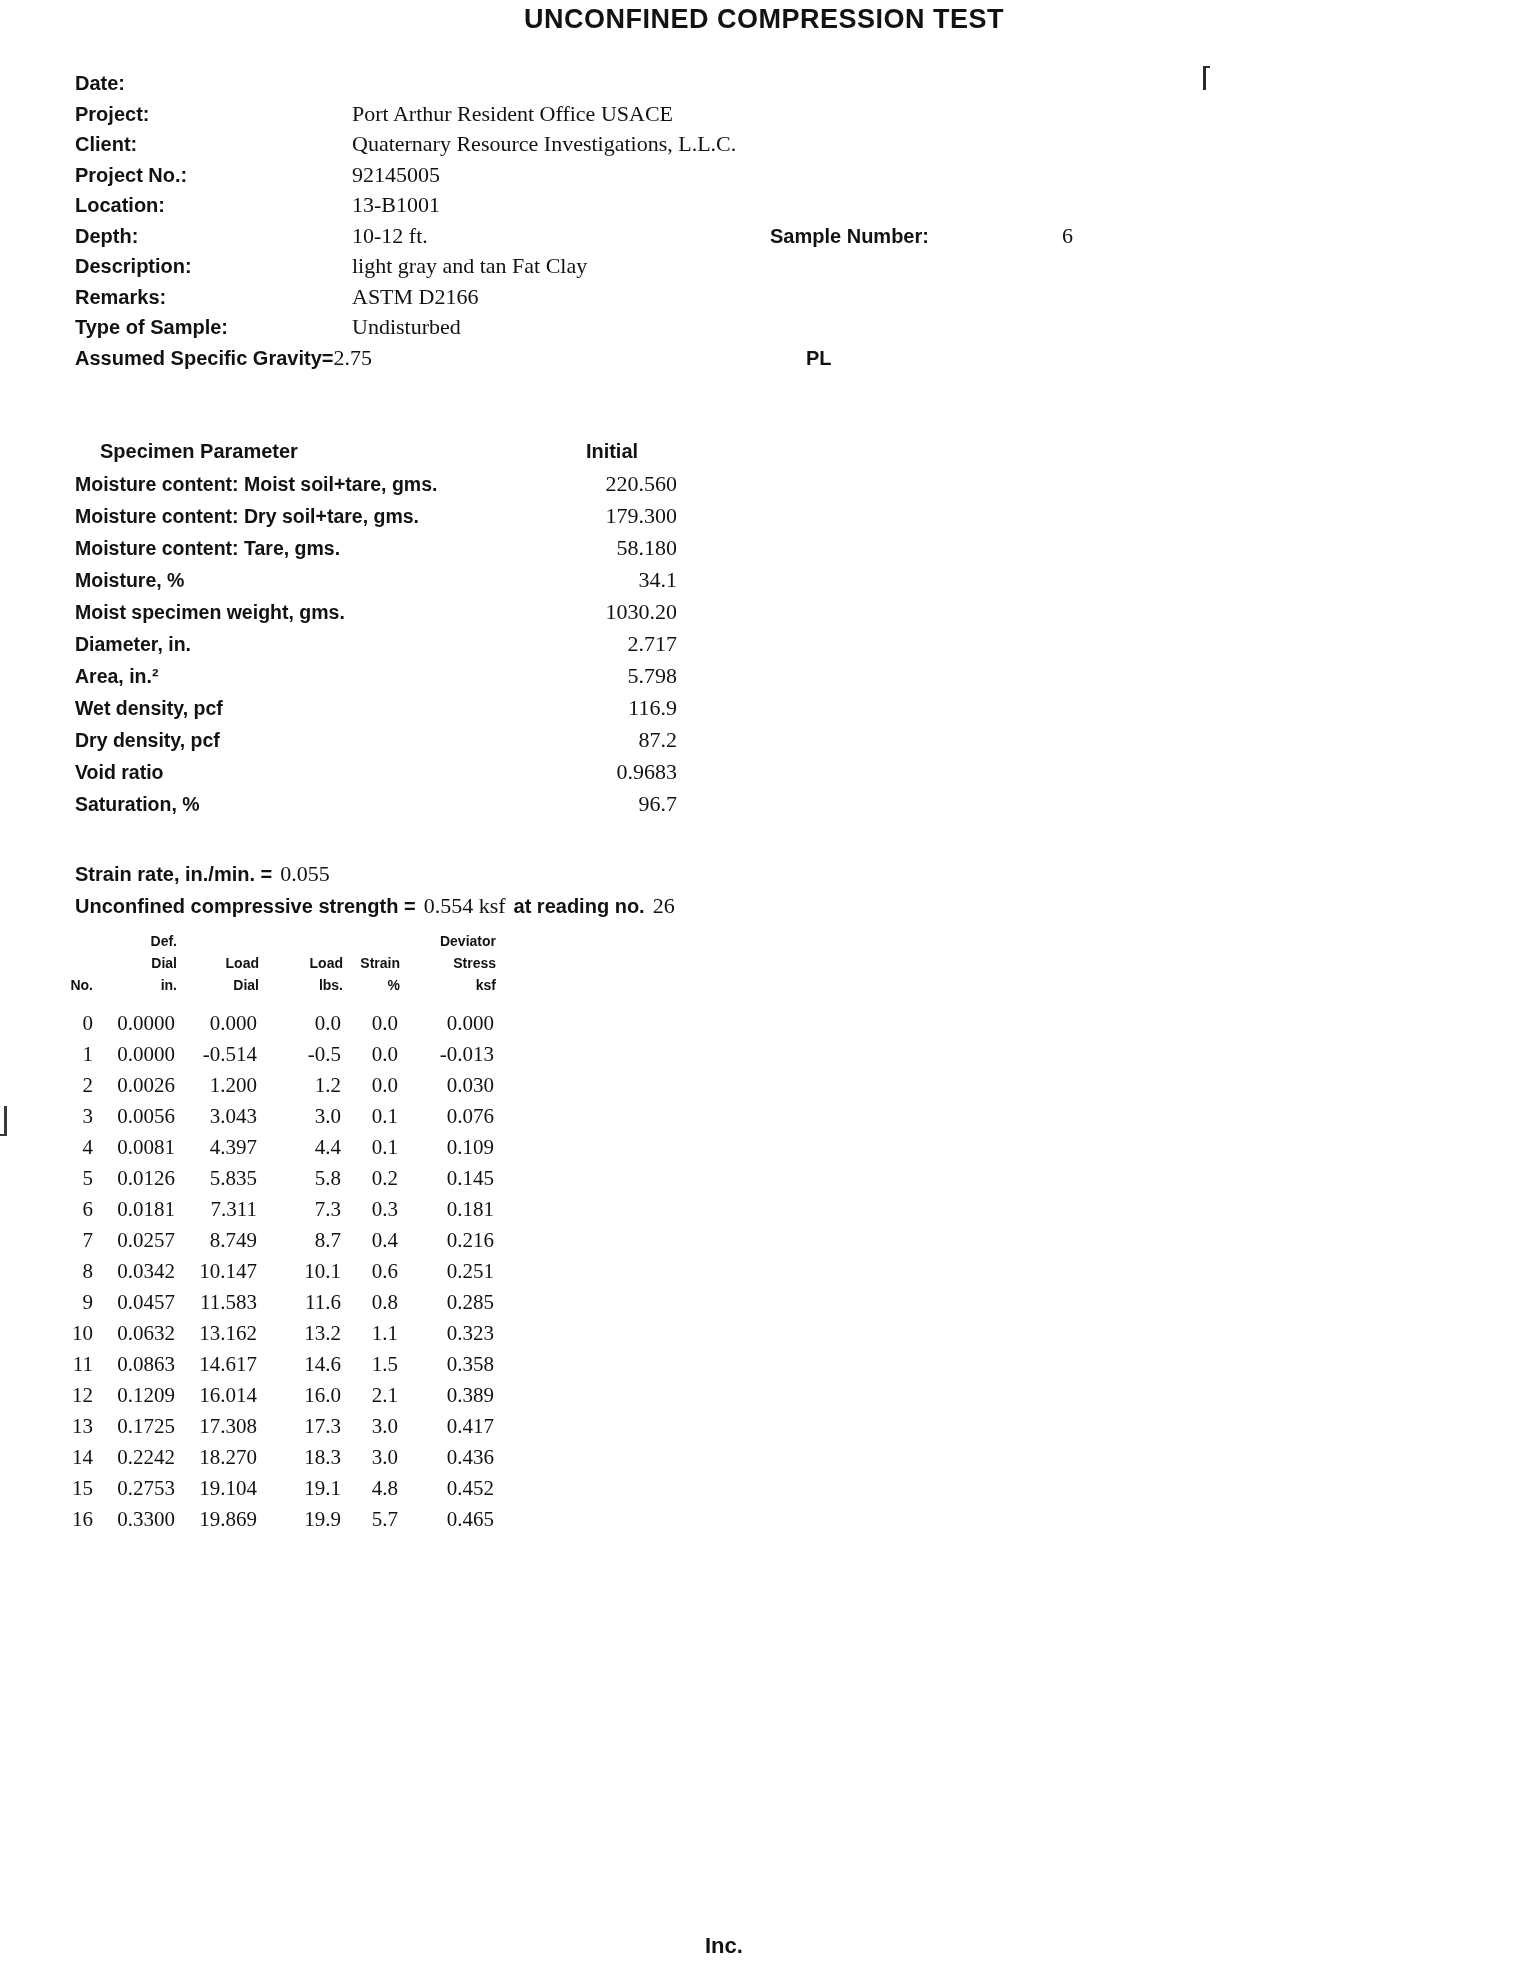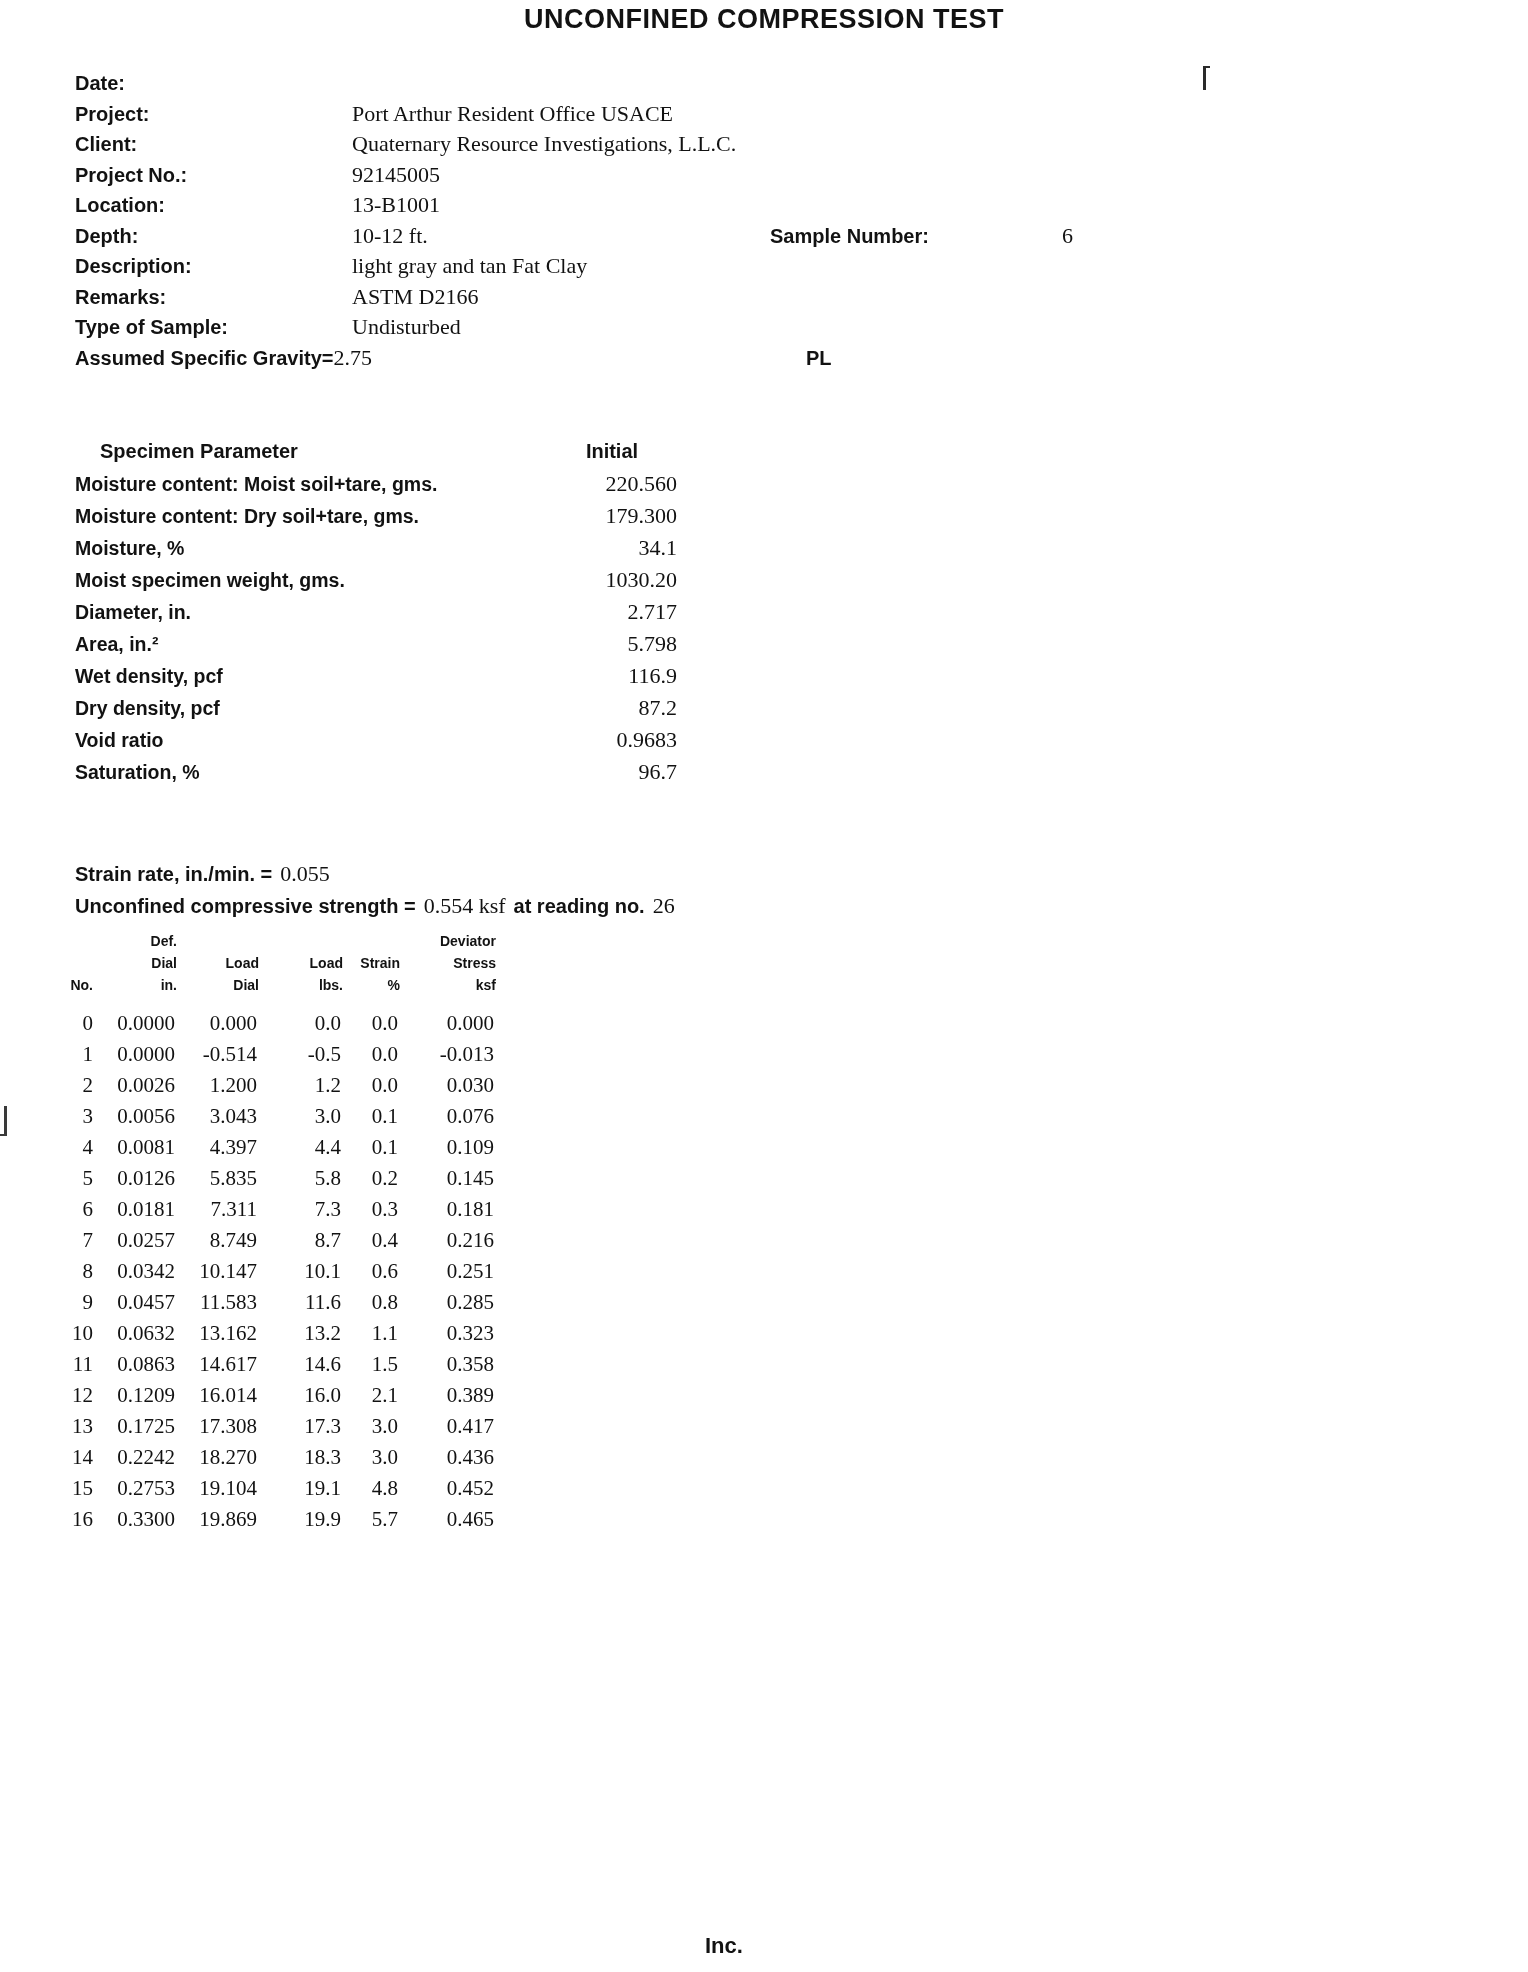--- a/index.html
+++ b/index.html
@@ -141,20 +141,24 @@
   <div class="spec-row">
     <span class="spec-label">Moisture content: Moist soil+tare, gms.</span>
     <span class="spec-value">220.560</span>
   </div>
 
   <div class="spec-row">
     <span class="spec-label">Moisture content: Dry soil+tare, gms.</span>
     <span class="spec-value">179.300</span>
   </div>
 
+  <div class="spec-row">
+    <span class="spec-label">Moisture content: Tare, gms.</span>
+    <span class="spec-value">58.180</span>
+  </div>
 
   <div class="spec-row">
     <span class="spec-label">Moisture, %</span>
     <span class="spec-value">34.1</span>
   </div>
 
   <div class="spec-row">
     <span class="spec-label">Moist specimen weight, gms.</span>
     <span class="spec-value">1030.20</span>
   </div>

